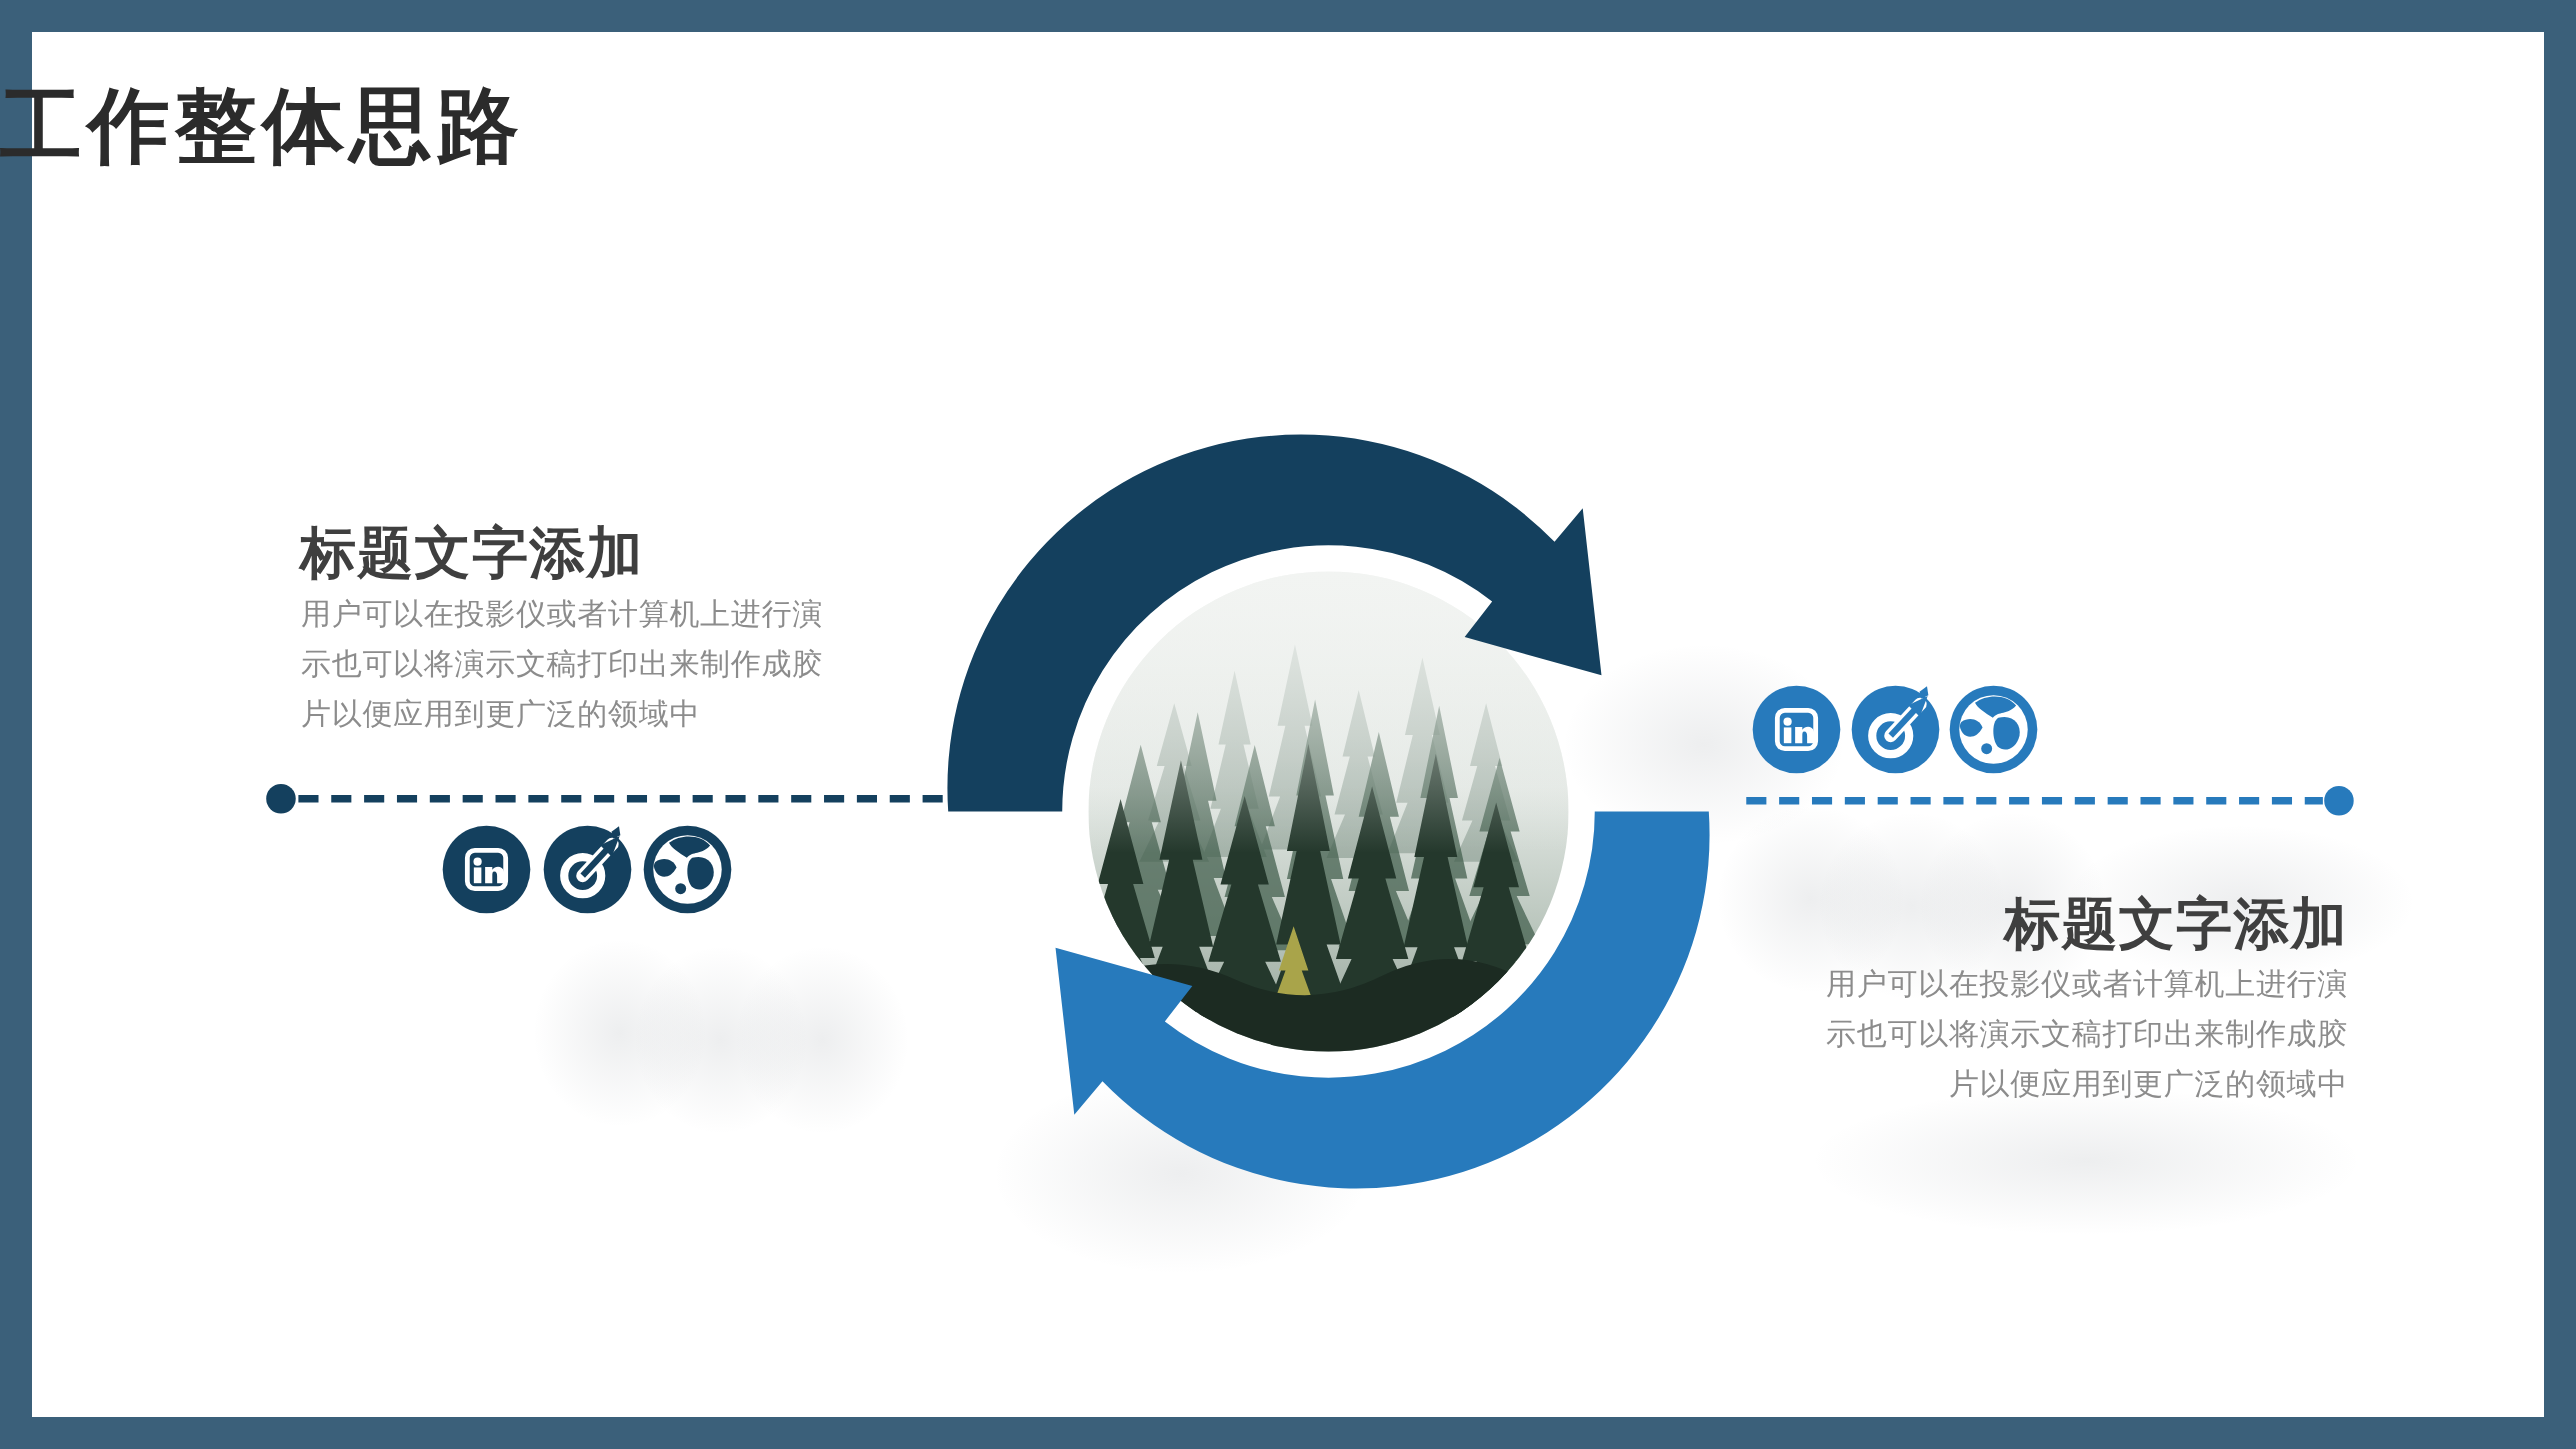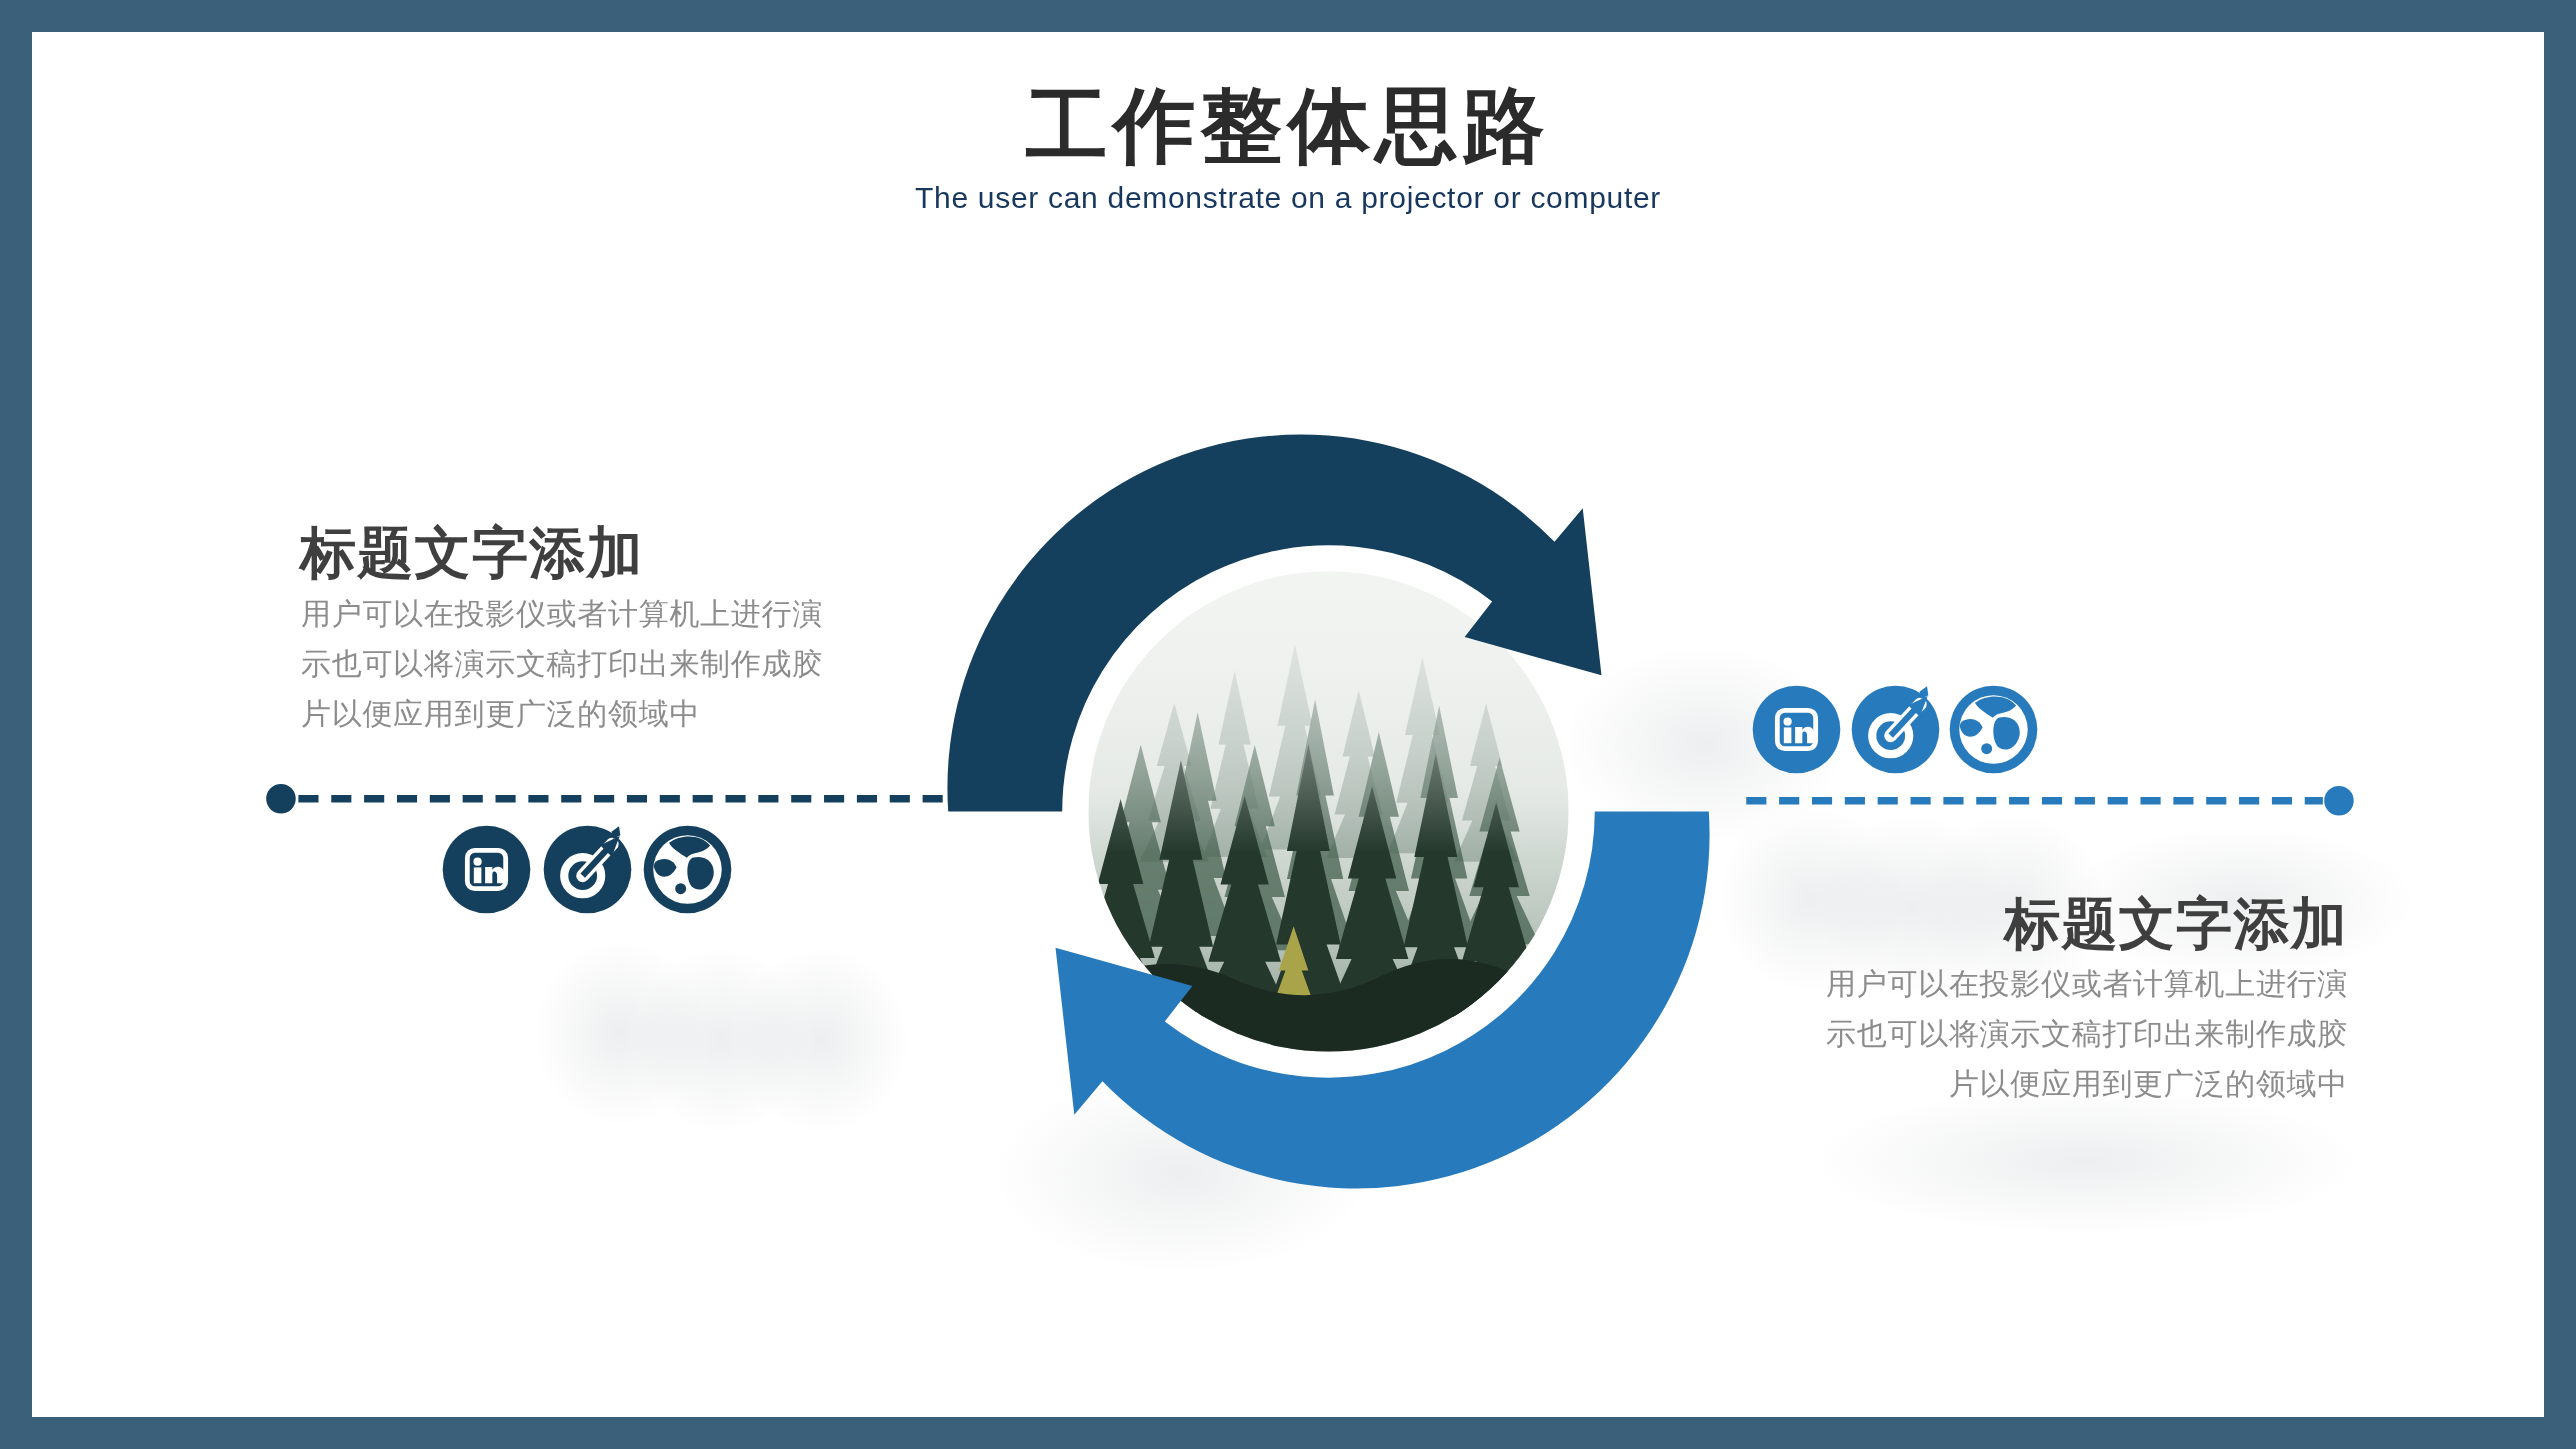--- a/index.html
+++ b/index.html
@@ -11,21 +11,21 @@
     font-family:"Liberation Sans", sans-serif;
   }
   .canvas{
     position:absolute;left:32px;top:32px;right:32px;bottom:32px;
     background:#ffffff;
   }
   .abs{position:absolute;}
 
   
   .title{
-    left:0;right:0;top:79px;text-align:center;
+    left:0;right:0;top:79px;
     font-size:82px;line-height:93px;font-weight:800;
     color:#2b2b2b;letter-spacing:5.4px;
   }
   .subtitle{
     left:0;right:0;top:180px;text-align:center;
     font-size:30px;line-height:35px;font-weight:400;
     color:#17375e;letter-spacing:0.7px;
   }
 
   
@@ -77,21 +77,20 @@
   <div class="abs blob" style="left:735px;top:946px;width:174px;height:188px;"></div>
   <div class="abs blob" style="left:1563px;top:644px;width:282px;height:201px;"></div>
   <div class="abs blob" style="left:1717px;top:805px;width:188px;height:188px;"></div>
   <div class="abs blob" style="left:1818px;top:812px;width:188px;height:188px;"></div>
   <div class="abs blob" style="left:1919px;top:812px;width:188px;height:188px;"></div>
   <div class="abs blob" style="left:2066px;top:825px;width:349px;height:154px;"></div>
   <div class="abs blob" style="left:993px;top:1073px;width:376px;height:201px;"></div>
   <div class="abs blob" style="left:1811px;top:1087px;width:550px;height:148px;"></div>
 
   <div class="abs title">工作整体思路</div>
-  <div class="abs subtitle">The user can demonstrate on a projector or computer</div>
 
   <svg class="abs" style="left:859px;top:342px;" width="939" height="939" viewBox="0 0 1400 1400">
     <defs>
       <clipPath id="photoClip">
           <circle cx="700" cy="700" r="358"></circle>
         </clipPath>
       <linearGradient id="sky" x1="0" y1="0" x2="0" y2="1">
         <stop offset="0" stop-color="#f3f5f3"></stop>
         <stop offset="0.45" stop-color="#e3e8e4"></stop>
         <stop offset="0.75" stop-color="#b9c5bc"></stop>

